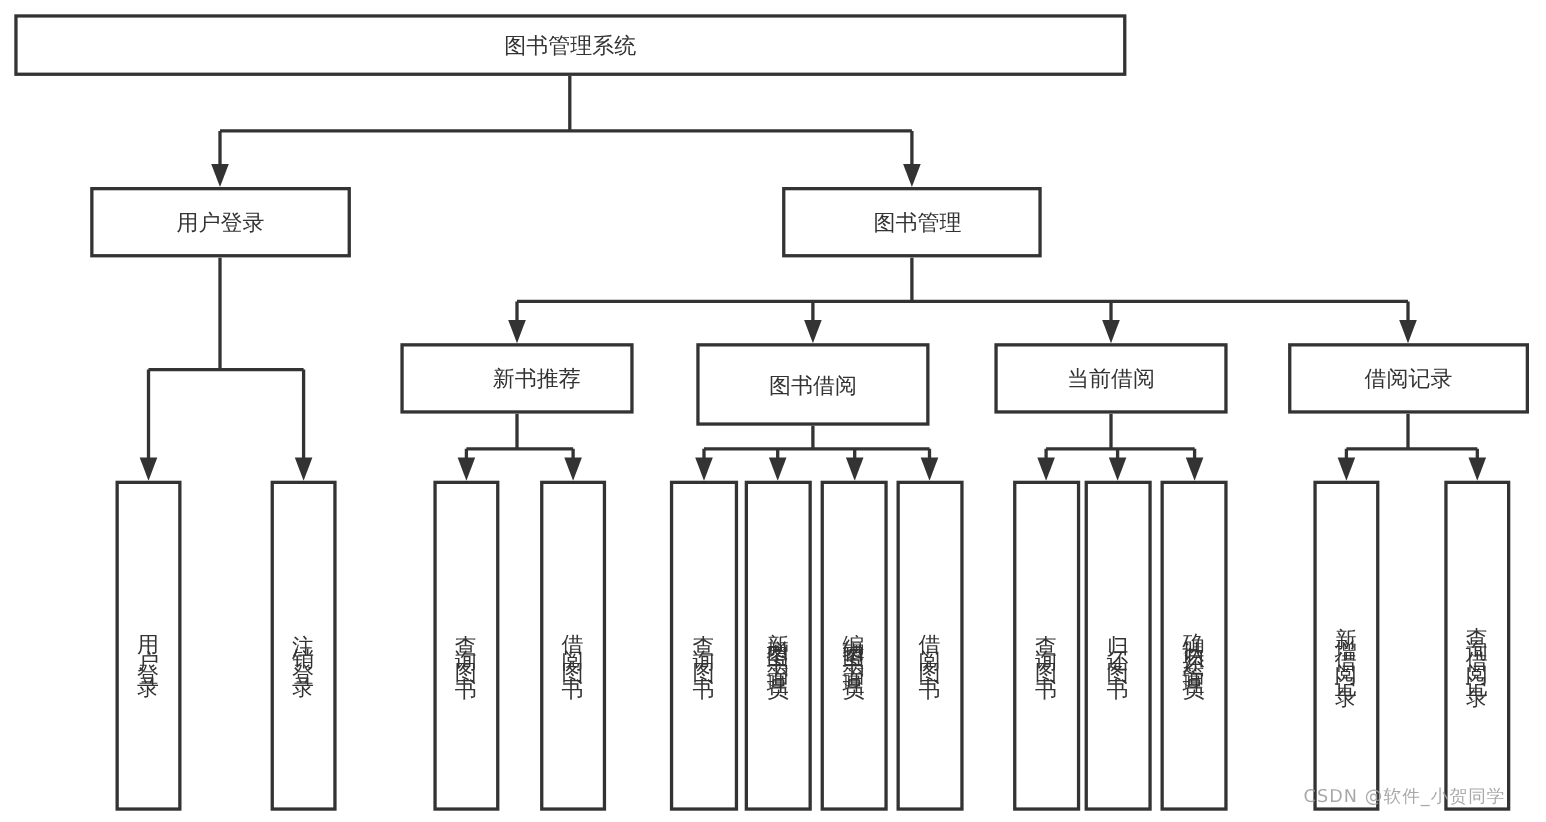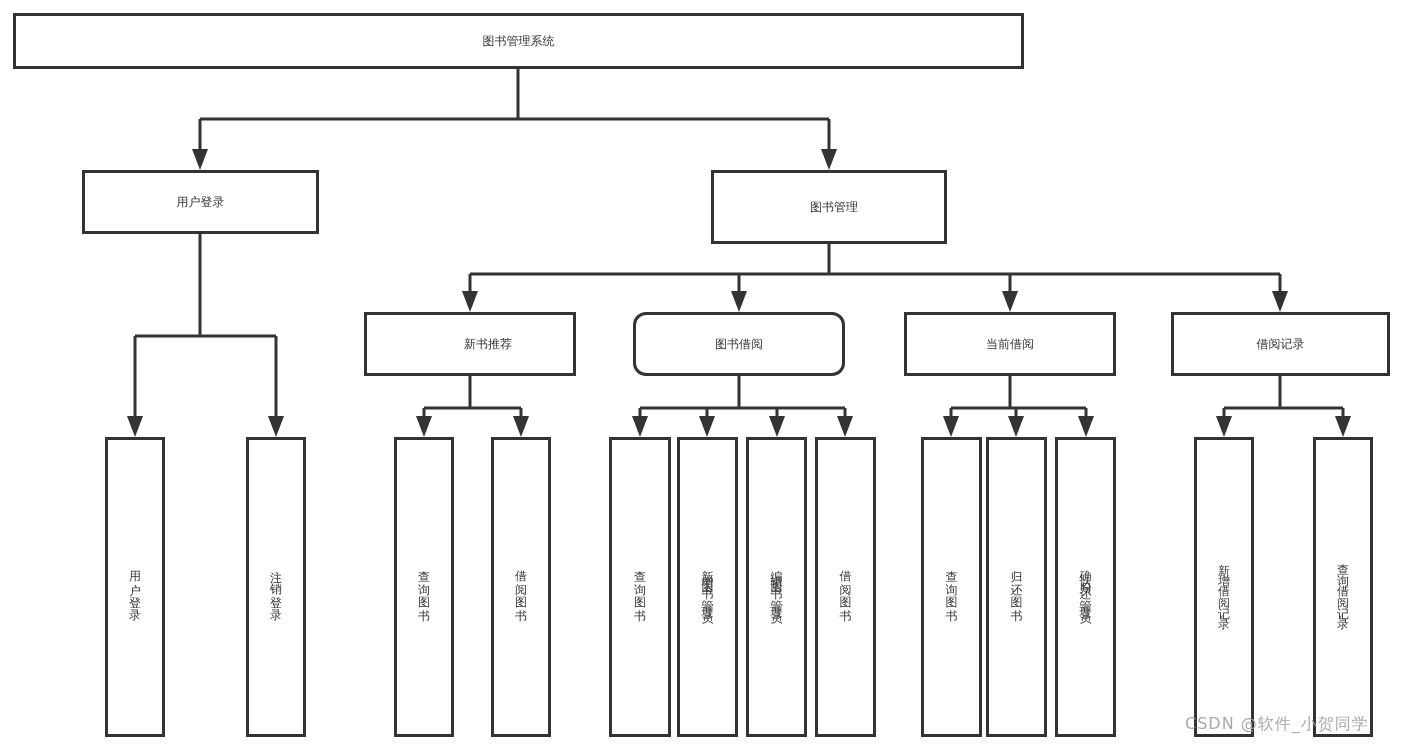--- a/index.html
+++ b/index.html
@@ -6,32 +6,32 @@
   .canvas {
     position:relative; width:1405px; height:747px; background:#ffffff;
     font-family:"DejaVu Sans", sans-serif; overflow:hidden;
   }
   svg.connectors { position:absolute; left:0; top:0; width:1405px; height:747px; }
   .ln { stroke:#333333; stroke-width:3; fill:none; }
   .ah { fill:#333333; stroke:none; }
   .node {
     position:absolute; box-sizing:border-box; border:3px solid #333333;
     background:#ffffff; color:#333333; display:flex; align-items:center;
-    justify-content:center; font-size:12px; line-height:1;
+    justify-content:center; font-size:20px; line-height:1;
   }
   .leaf { top:437px; height:300px; }
   .vt { writing-mode:vertical-rl; text-orientation:mixed; display:block; }
   .sp-s { letter-spacing:13px; }
   .sp-m { letter-spacing:11px; }
   .sp-l { letter-spacing:6px; }
   #b-root  { left:13px;  top:13px;  width:1011px; height:56px; }
   #b-user  { left:82px;  top:170px; width:237px;  height:64px; }
-  #b-mgmt  { left:711px; top:170px; width:236px;  height:74px;padding-left:10px; }
+  #b-mgmt  { left:711px; top:170px; width:236px;  height:64px;padding-left:10px; }
   #b-nbr   { left:364px; top:312px; width:212px;  height:64px;padding-left:36px; }
-  #b-bb    { left:633px; top:312px; width:212px;  height:64px;border-radius:13px; }
+  #b-bb    { left:633px; top:312px; width:212px;  height:75px; }
   #b-cb    { left:904px; top:312px; width:212px;  height:64px; }
   #b-br    { left:1171px;top:312px; width:219px;  height:64px; }
   #b-l-login  { left:105px;  width:60px; }
   #b-l-logout { left:246px;  width:60px; }
   #b-l-nbr1   { left:394px;  width:60px; }
   #b-l-nbr2   { left:491px;  width:60px; }
   #b-l-bb1    { left:609px;  width:62px; }
   #b-l-bb2    { left:677px;  width:61px; }
   #b-l-bb3    { left:746px;  width:61px; }
   #b-l-bb4    { left:815px;  width:61px; }

